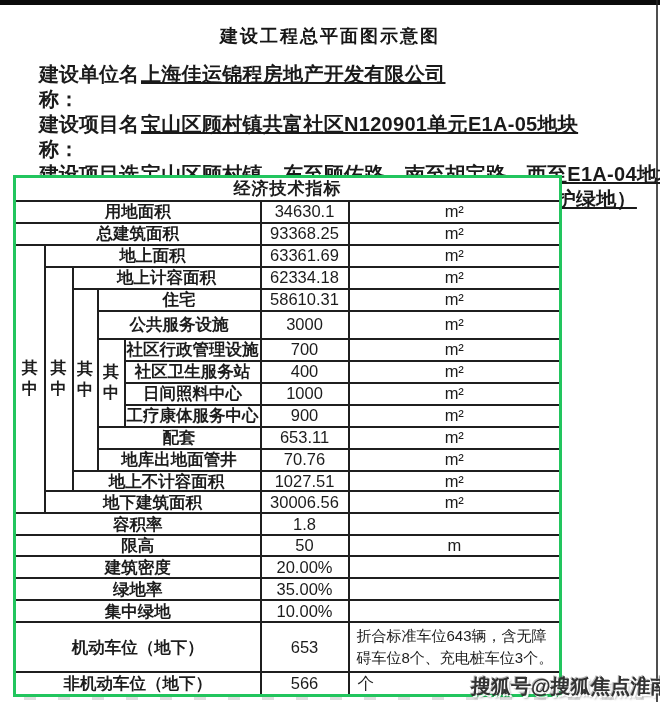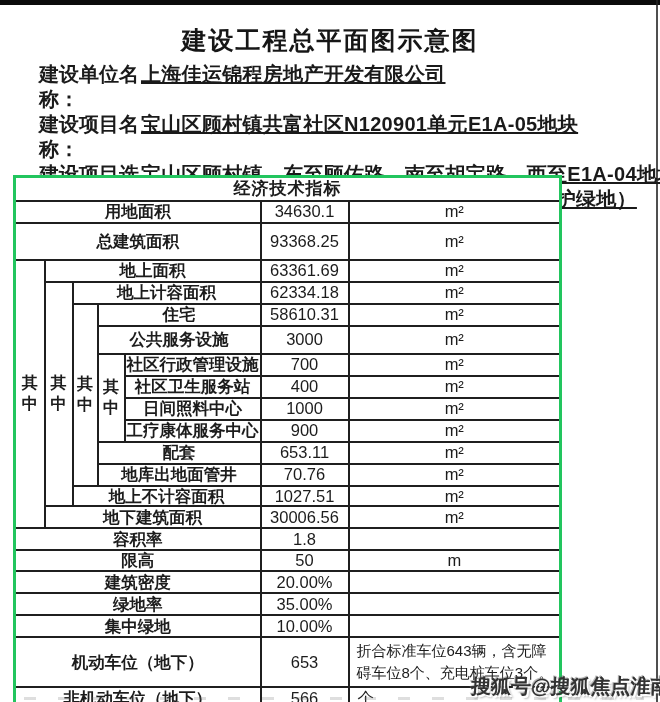--- a/index.html
+++ b/index.html
@@ -6,21 +6,21 @@
   body {
     width:660px; height:702px; position:relative; overflow:hidden;
     background:#ffffff; color:#1b1b1b;
     font-family:"Liberation Sans","DejaVu Sans",sans-serif;
   }
   .top-scan-bar { position:absolute; top:0; left:0; width:660px; height:5px; background:#0b0b0b; }
   .right-scan-edge { position:absolute; top:0; left:656px; width:2px; height:702px; background:rgba(35,35,35,.8); }
 
   .page-title {
     position:absolute; top:24px; left:0; width:660px; text-align:center;
-    font-size:25px; font-weight:700; letter-spacing:2px; color:#161616;
+    font-size:18px; font-weight:700; letter-spacing:2px; color:#161616;
   }
 
   .project-info { position:absolute; top:62px; left:8px; width:646px; font-size:20px; font-weight:700; color:#1a1a1a;margin-left:31px; }
   .info-line { display:flex; line-height:25px; }
   .info-label { flex:0 0 102px; }
   .info-value { flex:1; letter-spacing:.3px;text-decoration:underline; }
 
   table.etable {
     position:absolute; left:13px; top:175px;
     border-collapse:collapse; table-layout:fixed;
@@ -90,21 +90,21 @@
   </colgroup>
   <tbody id="etbody">
       <tr style="height: 24px;">
         <td class="hdr-cell" colspan="7">经济技术指标</td>
       </tr>
       <tr style="height: 22px;">
         <td class="label-cell" colspan="5">用地面积</td>
         <td class="value-cell">34630.1</td>
         <td class="unit-cell">m²</td>
       </tr>
-      <tr style="height: 37px;">
+      <tr style="height: 22px;">
         <td class="label-cell" colspan="5">总建筑面积</td>
         <td class="value-cell">93368.25</td>
         <td class="unit-cell">m²</td>
       </tr>
       <tr style="height: 22px;">
         <td class="qz-cell" rowspan="12">
           <div class="qz-stack">
             <span>其</span>
             <span>中</span>
           </div>

